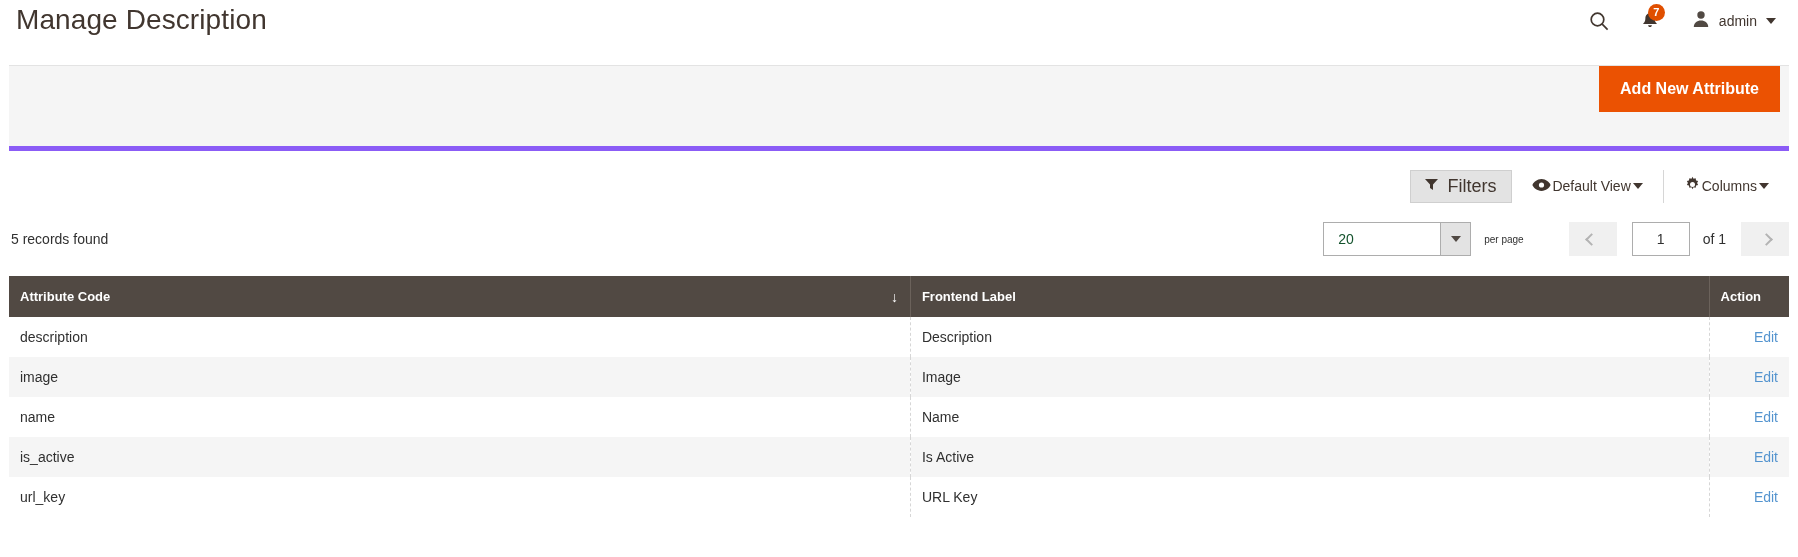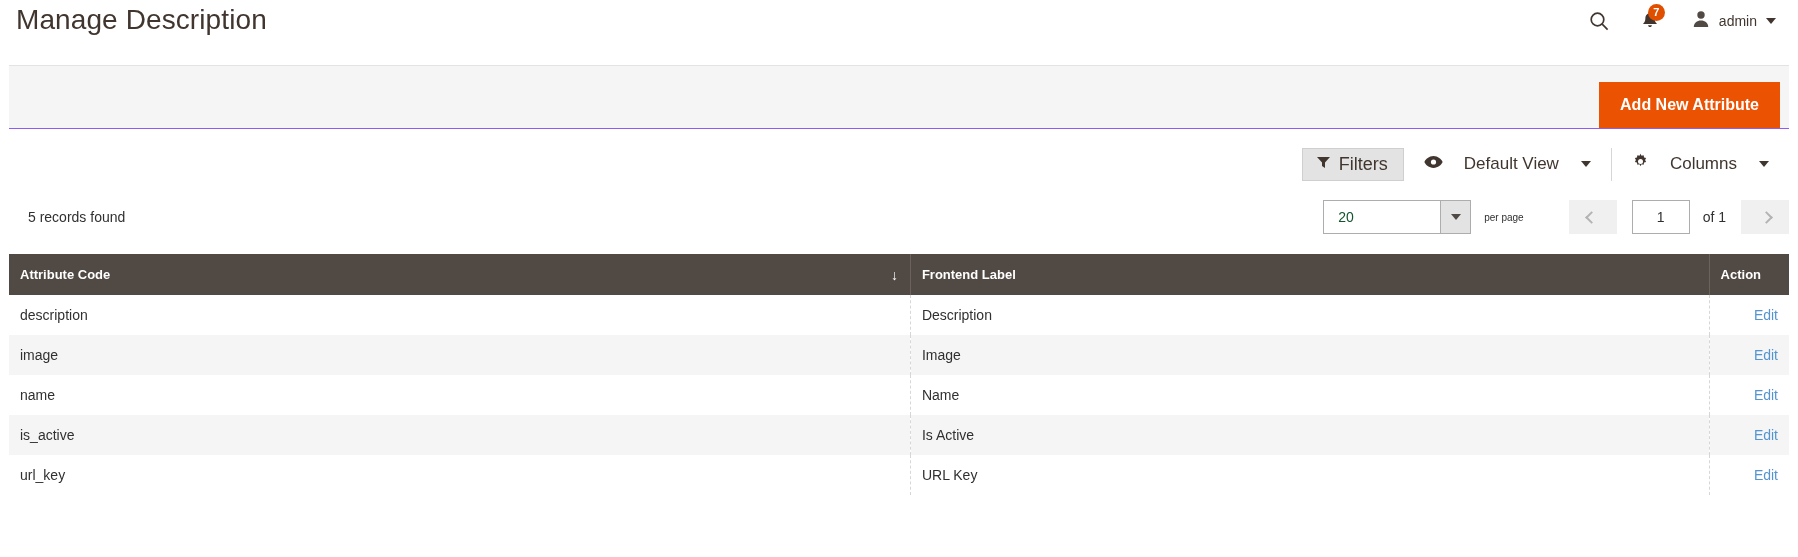--- a/index.html
+++ b/index.html
@@ -66,26 +66,26 @@
     width: 0; height: 0;
     border-left: 5px solid transparent;
     border-right: 5px solid transparent;
     border-top: 6px solid #41362f;
     margin-left: 1px;
   }
 
   
   .action-bar {
     margin: 17px 9px 0 9px;
-    height: 64px;
+    height: 86px;
     background: #f5f5f5;
     border-top: 1px solid #e3e3e3;
-    border-bottom: 1px solid #8b5cf6;
-    display: flex;
-    align-items: flex-end;
+    border-bottom: 5px solid #8b5cf6;
+    display: flex;
+    align-items: flex-start;
     justify-content: flex-end;
     padding-right: 9px;
   }
   .btn-primary {
     background: #eb5202;
     color: #ffffff;
     border: 1px solid #eb5202;
     font-size: 16px;
     font-weight: bold;
     padding: 13px 20px;
@@ -111,33 +111,33 @@
     border: 1px solid #cfcfcf;
     padding: 7px 15px 7px 13px;
     font-size: 18px;
     color: #41362f;
     cursor: pointer;
     height: 33px;
   }
   .ctrl-dropdown {
     display: flex;
     align-items: center;
-    gap: 21px;
+    gap: 1px;
     padding: 0 20px;
-    font-size: 17px;
+    font-size: 14px;
     color: #41362f;
     cursor: pointer;
     height: 33px;
   }
   .ctrl-dropdown.bordered { border-left: 1px solid #d6d6d6; }
   .ctrl-dropdown .lbl { white-space: nowrap; }
 
   
   .grid-meta {
-    margin: 17px 9px 0 26px;
+    margin: 17px 9px 0 9px;
     display: flex;
     align-items: center;
     justify-content: space-between;
     height: 40px;
   }
   .records-found { font-size: 14px; color: #303030; padding-left: 2px; }
 
   .pager { display: flex; align-items: center; }
   .perpage-select {
     display: flex;

